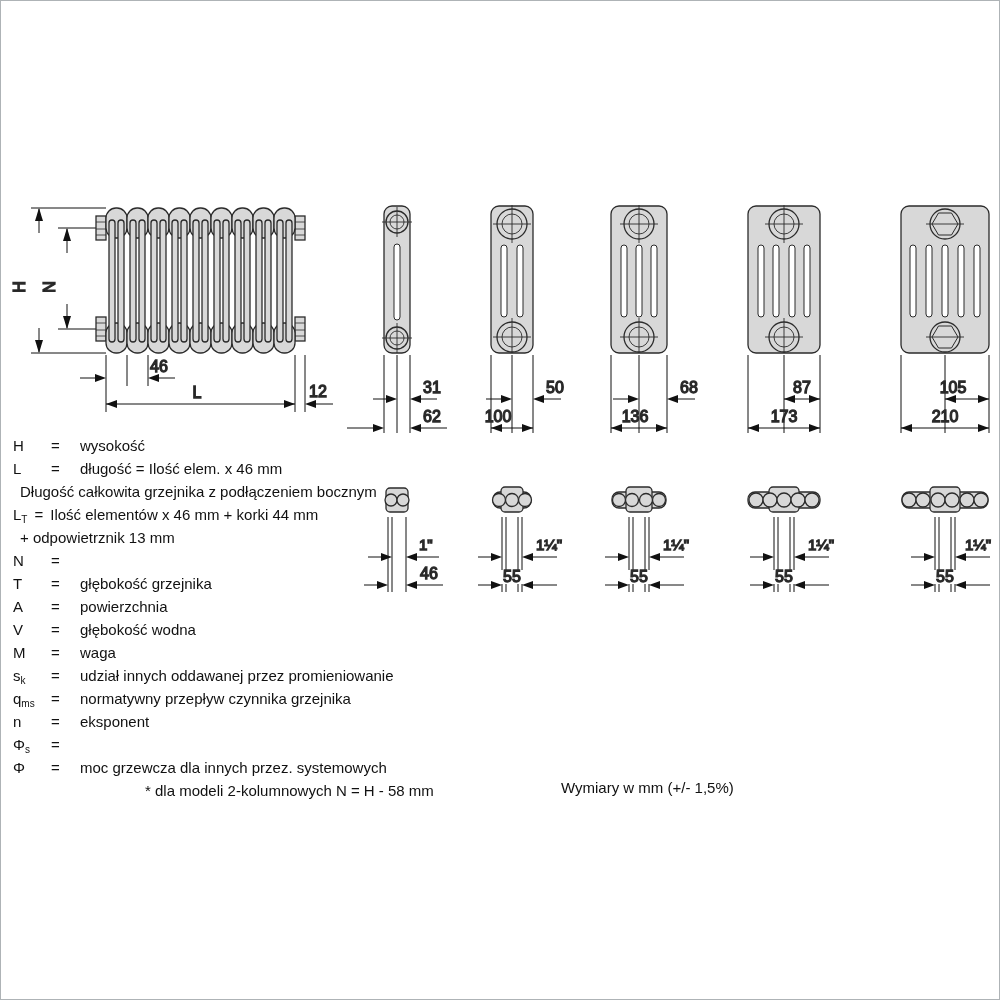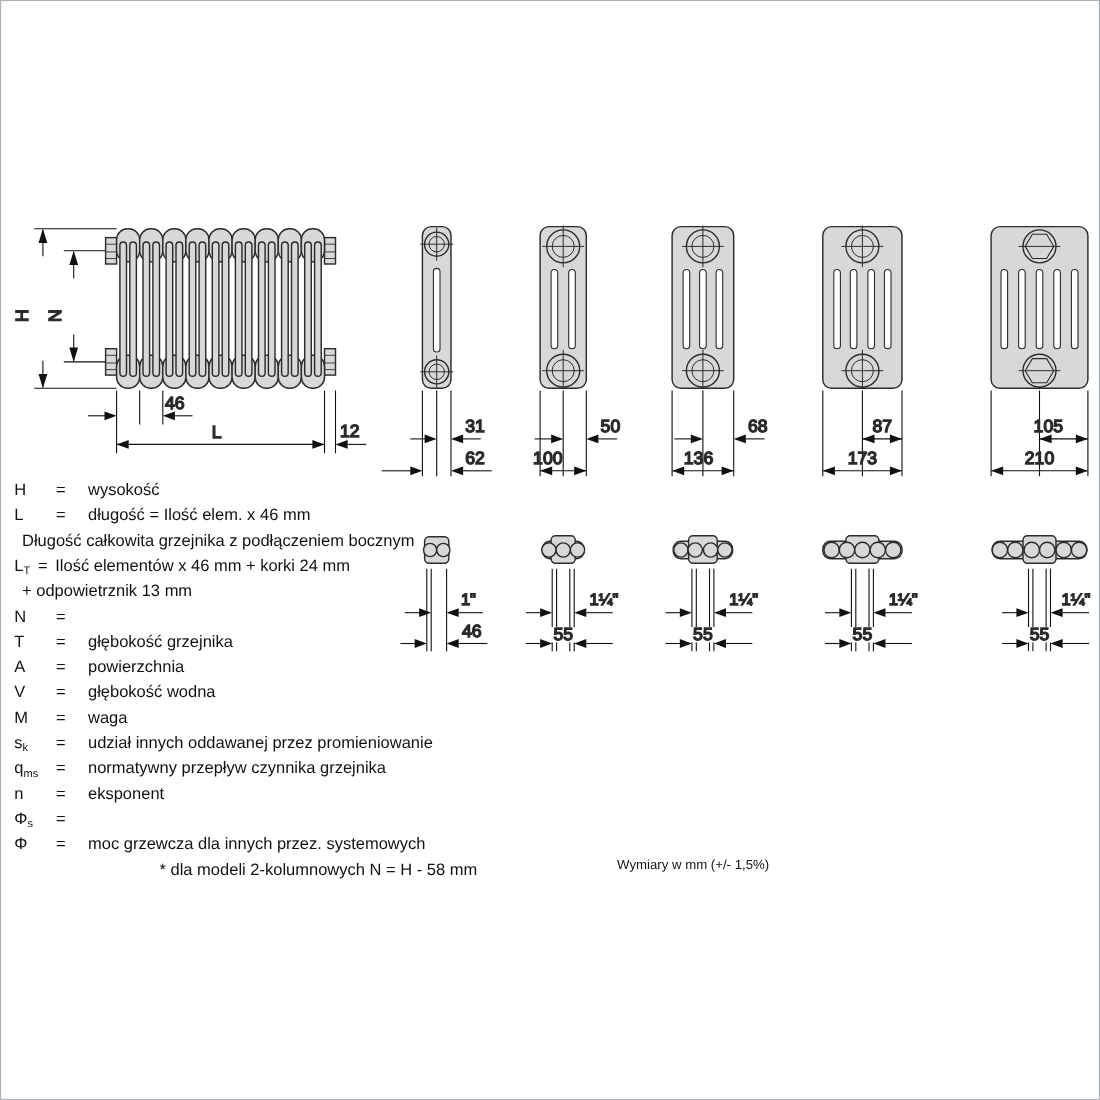--- a/index.html
+++ b/index.html
@@ -11,21 +11,21 @@
   .dimtxt{font-size:16px;}
   .thrtxt{font-size:15px;}
   .legend{position:absolute;left:12px;top:433px;width:530px;font-size:15px;}
   .lrow{display:flex;height:23px;line-height:23px;white-space:nowrap;}
   .term{width:38px;flex:none;}
   .eq{width:29px;flex:none;}
   .lrow.full .term,.lrow.full .eq{width:auto;margin-right:7px;}
   .term:empty,.eq:empty{display:none;margin:0;}
   .lrow.indent .def{margin-left:94px;}
   .tsub{font-size:10px;vertical-align:-3px;}
-  .footnote{position:absolute;left:560px;top:778px;font-size:12px;white-space:nowrap;}
+  .footnote{position:absolute;left:560px;top:778px;font-size:15px;white-space:nowrap;}
 </style>
 </head>
 <body>
 
 <div class="page">
 
 <svg width="1000" height="620" viewBox="0 0 1000 620">
   <g fill="none" stroke="#2b2b2b" stroke-width="1.3">
 
     <g>
@@ -414,21 +414,21 @@
         <span class="eq">=</span>
         <span class="def">długość = Ilość elem. x 46 mm</span>
       </div>
     <div class="lrow full">
         <span class="term"><span></span><span class="tsub"></span></span>
         <span class="def">Długość całkowita grzejnika z podłączeniem bocznym</span>
       </div>
     <div class="lrow full">
         <span class="term"><span>L</span><span class="tsub">T</span></span>
         <span class="eq">=</span>
-        <span class="def">Ilość elementów x 46 mm + korki 24 mm</span>
+        <span class="def">Ilość elementów x 46 mm + korki 44 mm</span>
       </div>
     <div class="lrow full">
         <span class="term"><span></span><span class="tsub"></span></span>
         <span class="def">+ odpowietrznik 13 mm</span>
       </div>
     <div class="lrow">
         <span class="term"><span>N</span><span class="tsub"></span></span>
         <span class="eq">=</span>
       </div>
     <div class="lrow">

